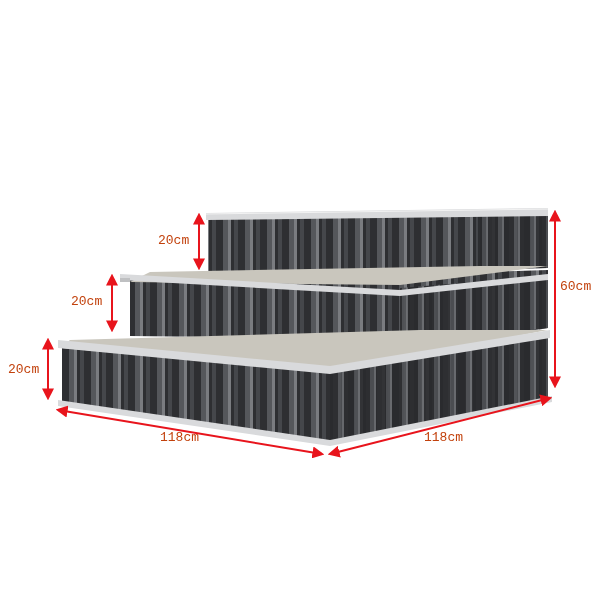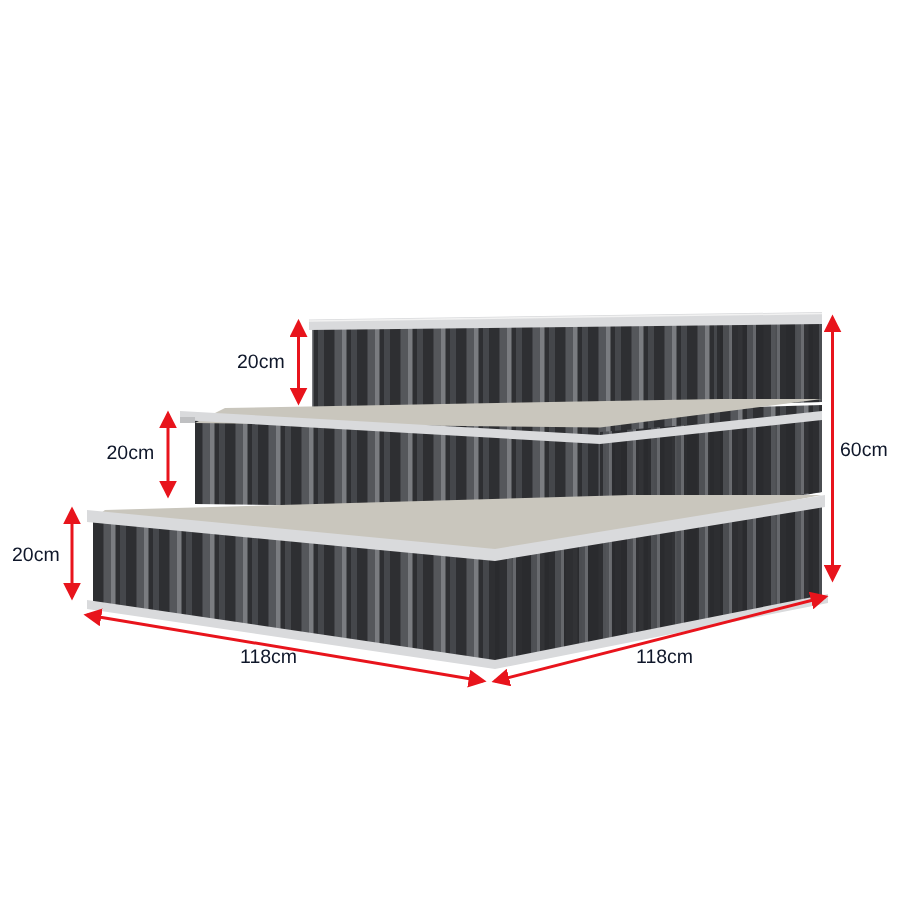--- a/index.html
+++ b/index.html
@@ -1,20 +1,20 @@
 <!DOCTYPE html>
 <html><head>
   <meta charset="utf-8">
   <style>
     html, body { margin: 0; padding: 0; background: #ffffff; }
     body { width: 600px; height: 600px; position: relative; overflow: hidden;
            font-family: "Liberation Sans", sans-serif; }
     #scene { position: absolute; left: 0; top: 0; width: 600px; height: 600px; }
-    .dim-label { position: absolute; color: #0f172a; font-size: 13px;
-                 font-family: Liberation Sans, sans-serif; white-space: nowrap; }
+    .dim-label { position: absolute; color: #c2410c; font-size: 13px;
+                 font-family: Liberation Mono, monospace; white-space: nowrap; }
   </style>
 </head>
 <body>
 
 <svg id="scene" viewBox="0 0 600 600" xmlns="http://www.w3.org/2000/svg">
   <defs>
     <pattern id="ribs" patternUnits="userSpaceOnUse" width="22" height="10">
       <rect x="0" y="0" width="22" height="10" fill="#2e2f32"></rect>
       <rect x="3" y="0" width="5" height="10" fill="#55575b"></rect>
       <rect x="8" y="0" width="3" height="10" fill="#7a7c80"></rect>
@@ -62,15 +62,15 @@
     <line x1="48" y1="340" x2="48" y2="398" stroke="#e8141c" stroke-width="2" marker-start="url(#arrow)" marker-end="url(#arrow)"></line>
     <line x1="555" y1="212" x2="555" y2="386" stroke="#e8141c" stroke-width="2" marker-start="url(#arrow)" marker-end="url(#arrow)"></line>
     <line x1="58" y1="410" x2="322" y2="454" stroke="#e8141c" stroke-width="2" marker-start="url(#arrow)" marker-end="url(#arrow)"></line>
     <line x1="330" y1="454" x2="550" y2="398" stroke="#e8141c" stroke-width="2" marker-start="url(#arrow)" marker-end="url(#arrow)"></line>
   </g>
 </svg>
 
 <div class="dim-label" style="left:158px; top:233px;">20cm</div>
 <div class="dim-label" style="left:71px; top:294px;">20cm</div>
 <div class="dim-label" style="left:8px; top:362px;">20cm</div>
-<div class="dim-label" style="left:560px; top:292px;">60cm</div>
+<div class="dim-label" style="left:560px; top:279px;">60cm</div>
 <div class="dim-label" style="left:160px; top:430px;">118cm</div>
 <div class="dim-label" style="left:424px; top:430px;">118cm</div>
 
 </body></html>

